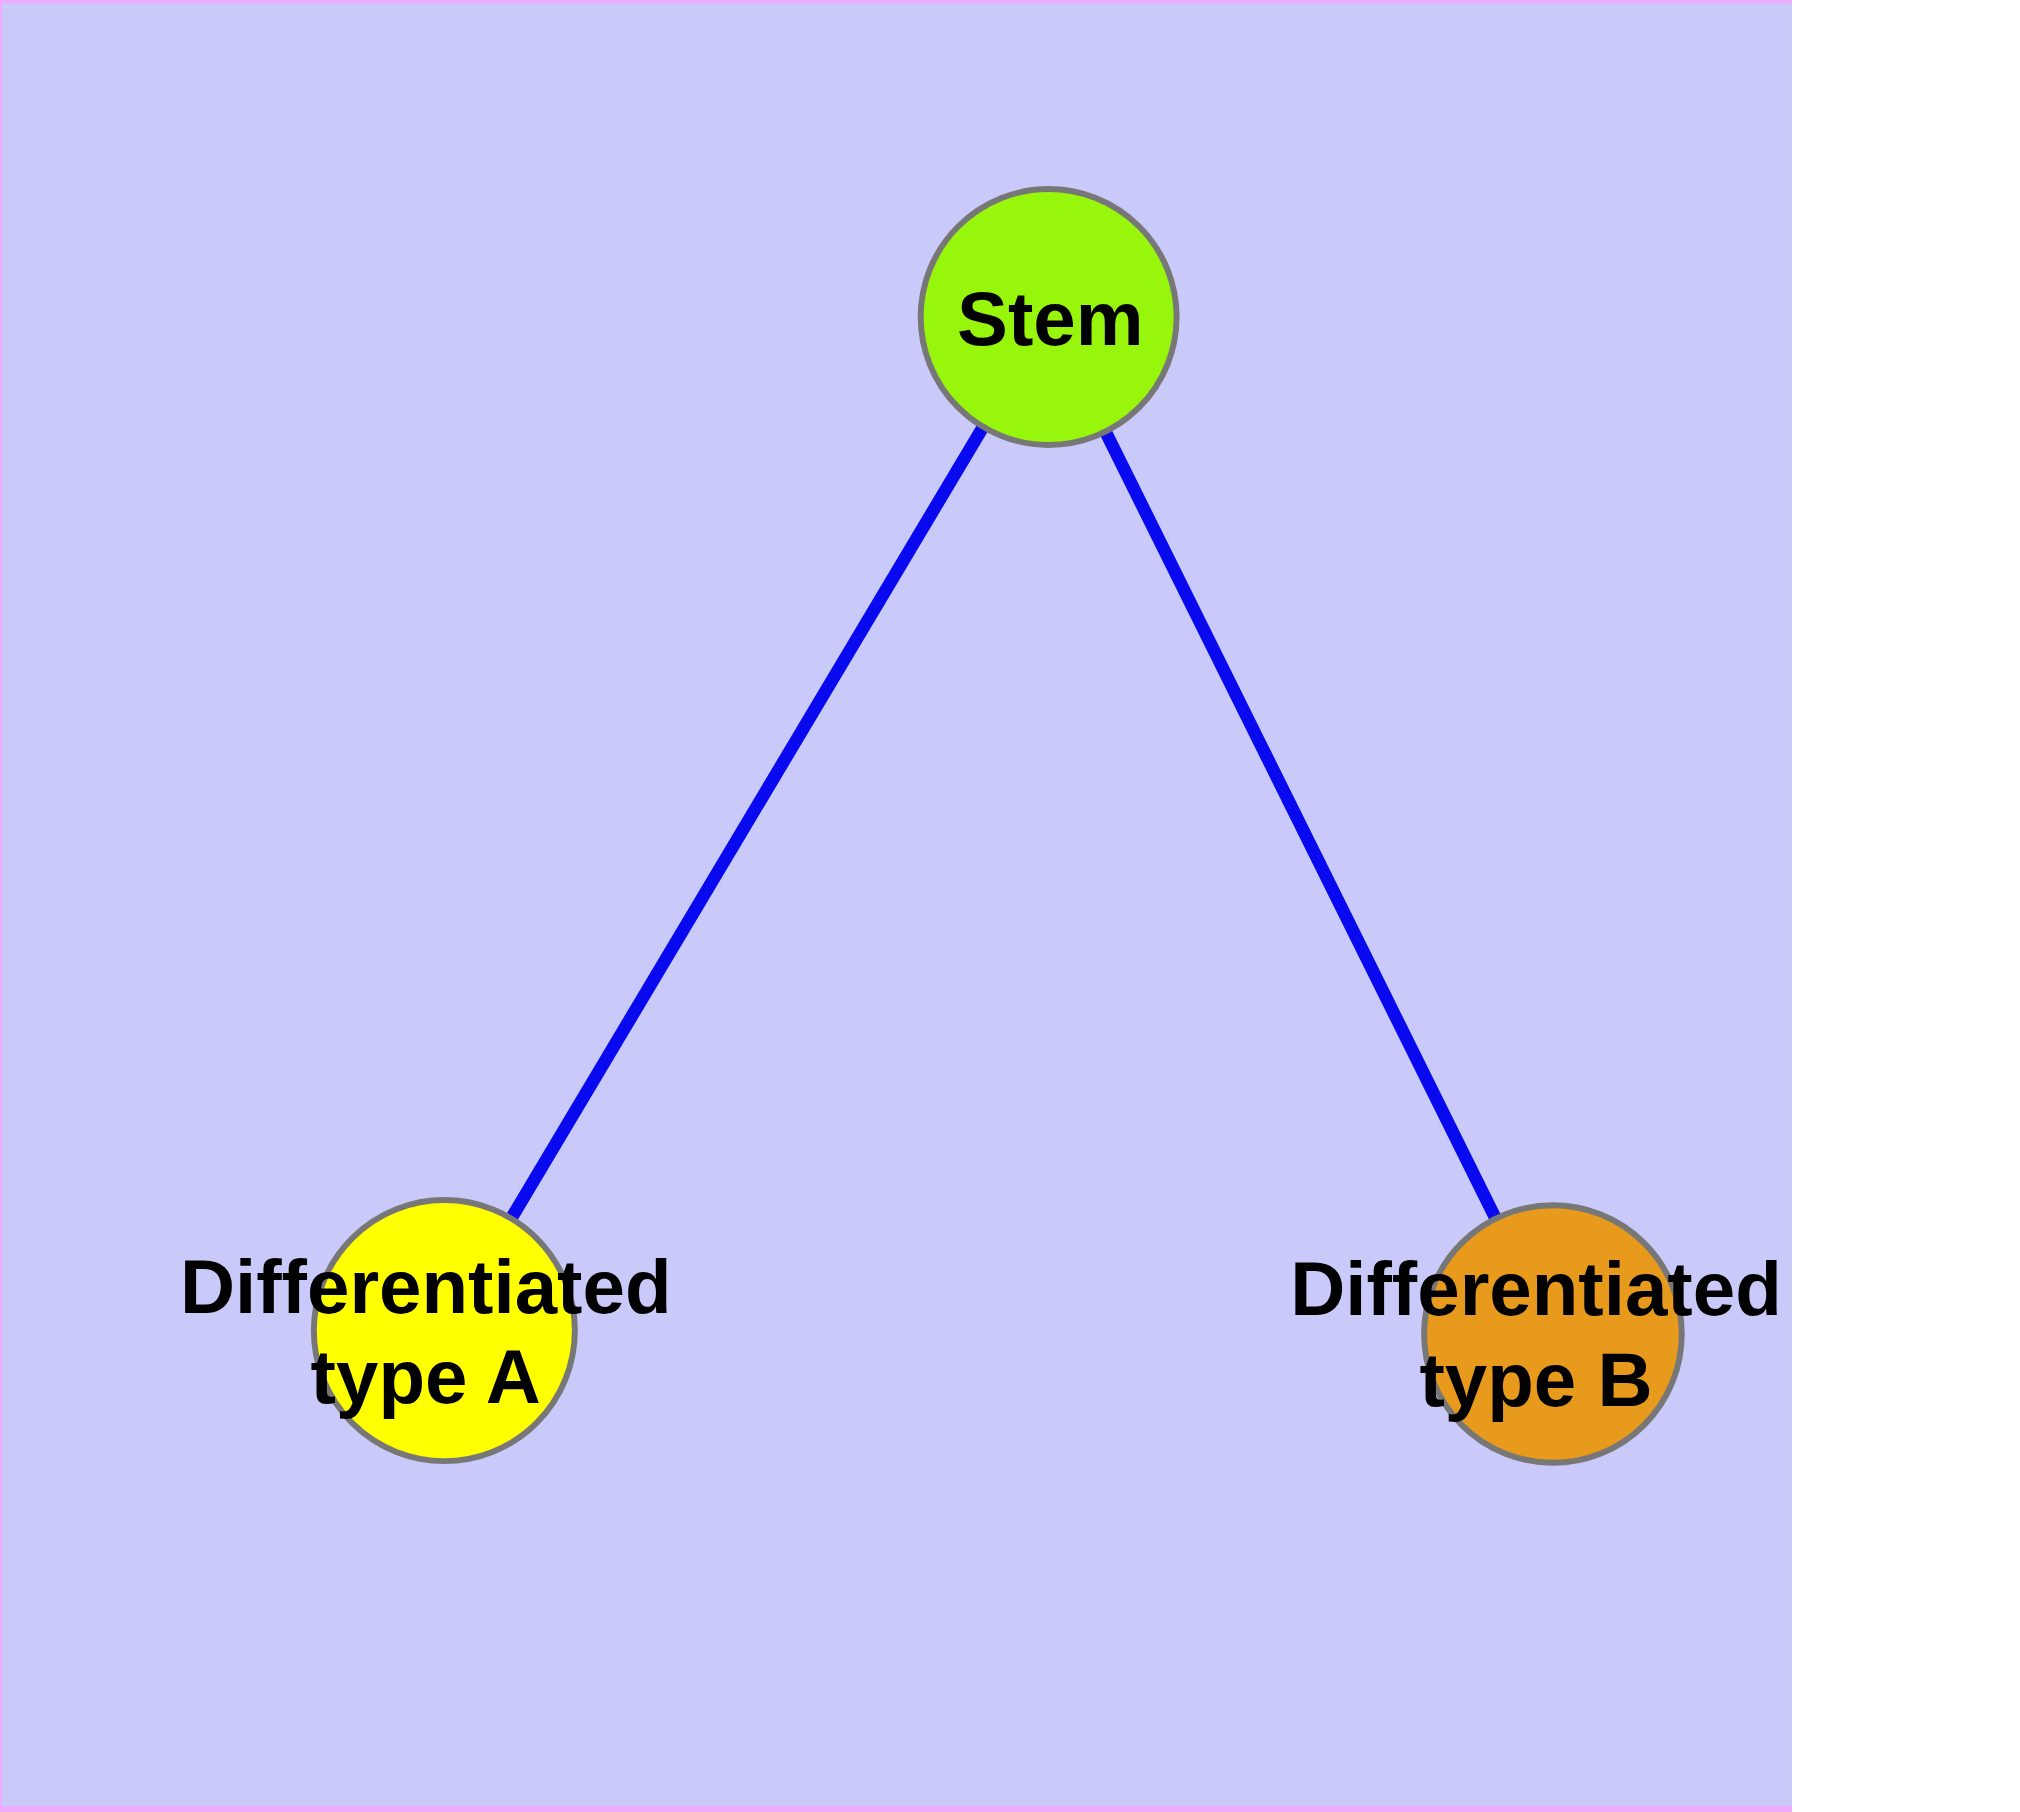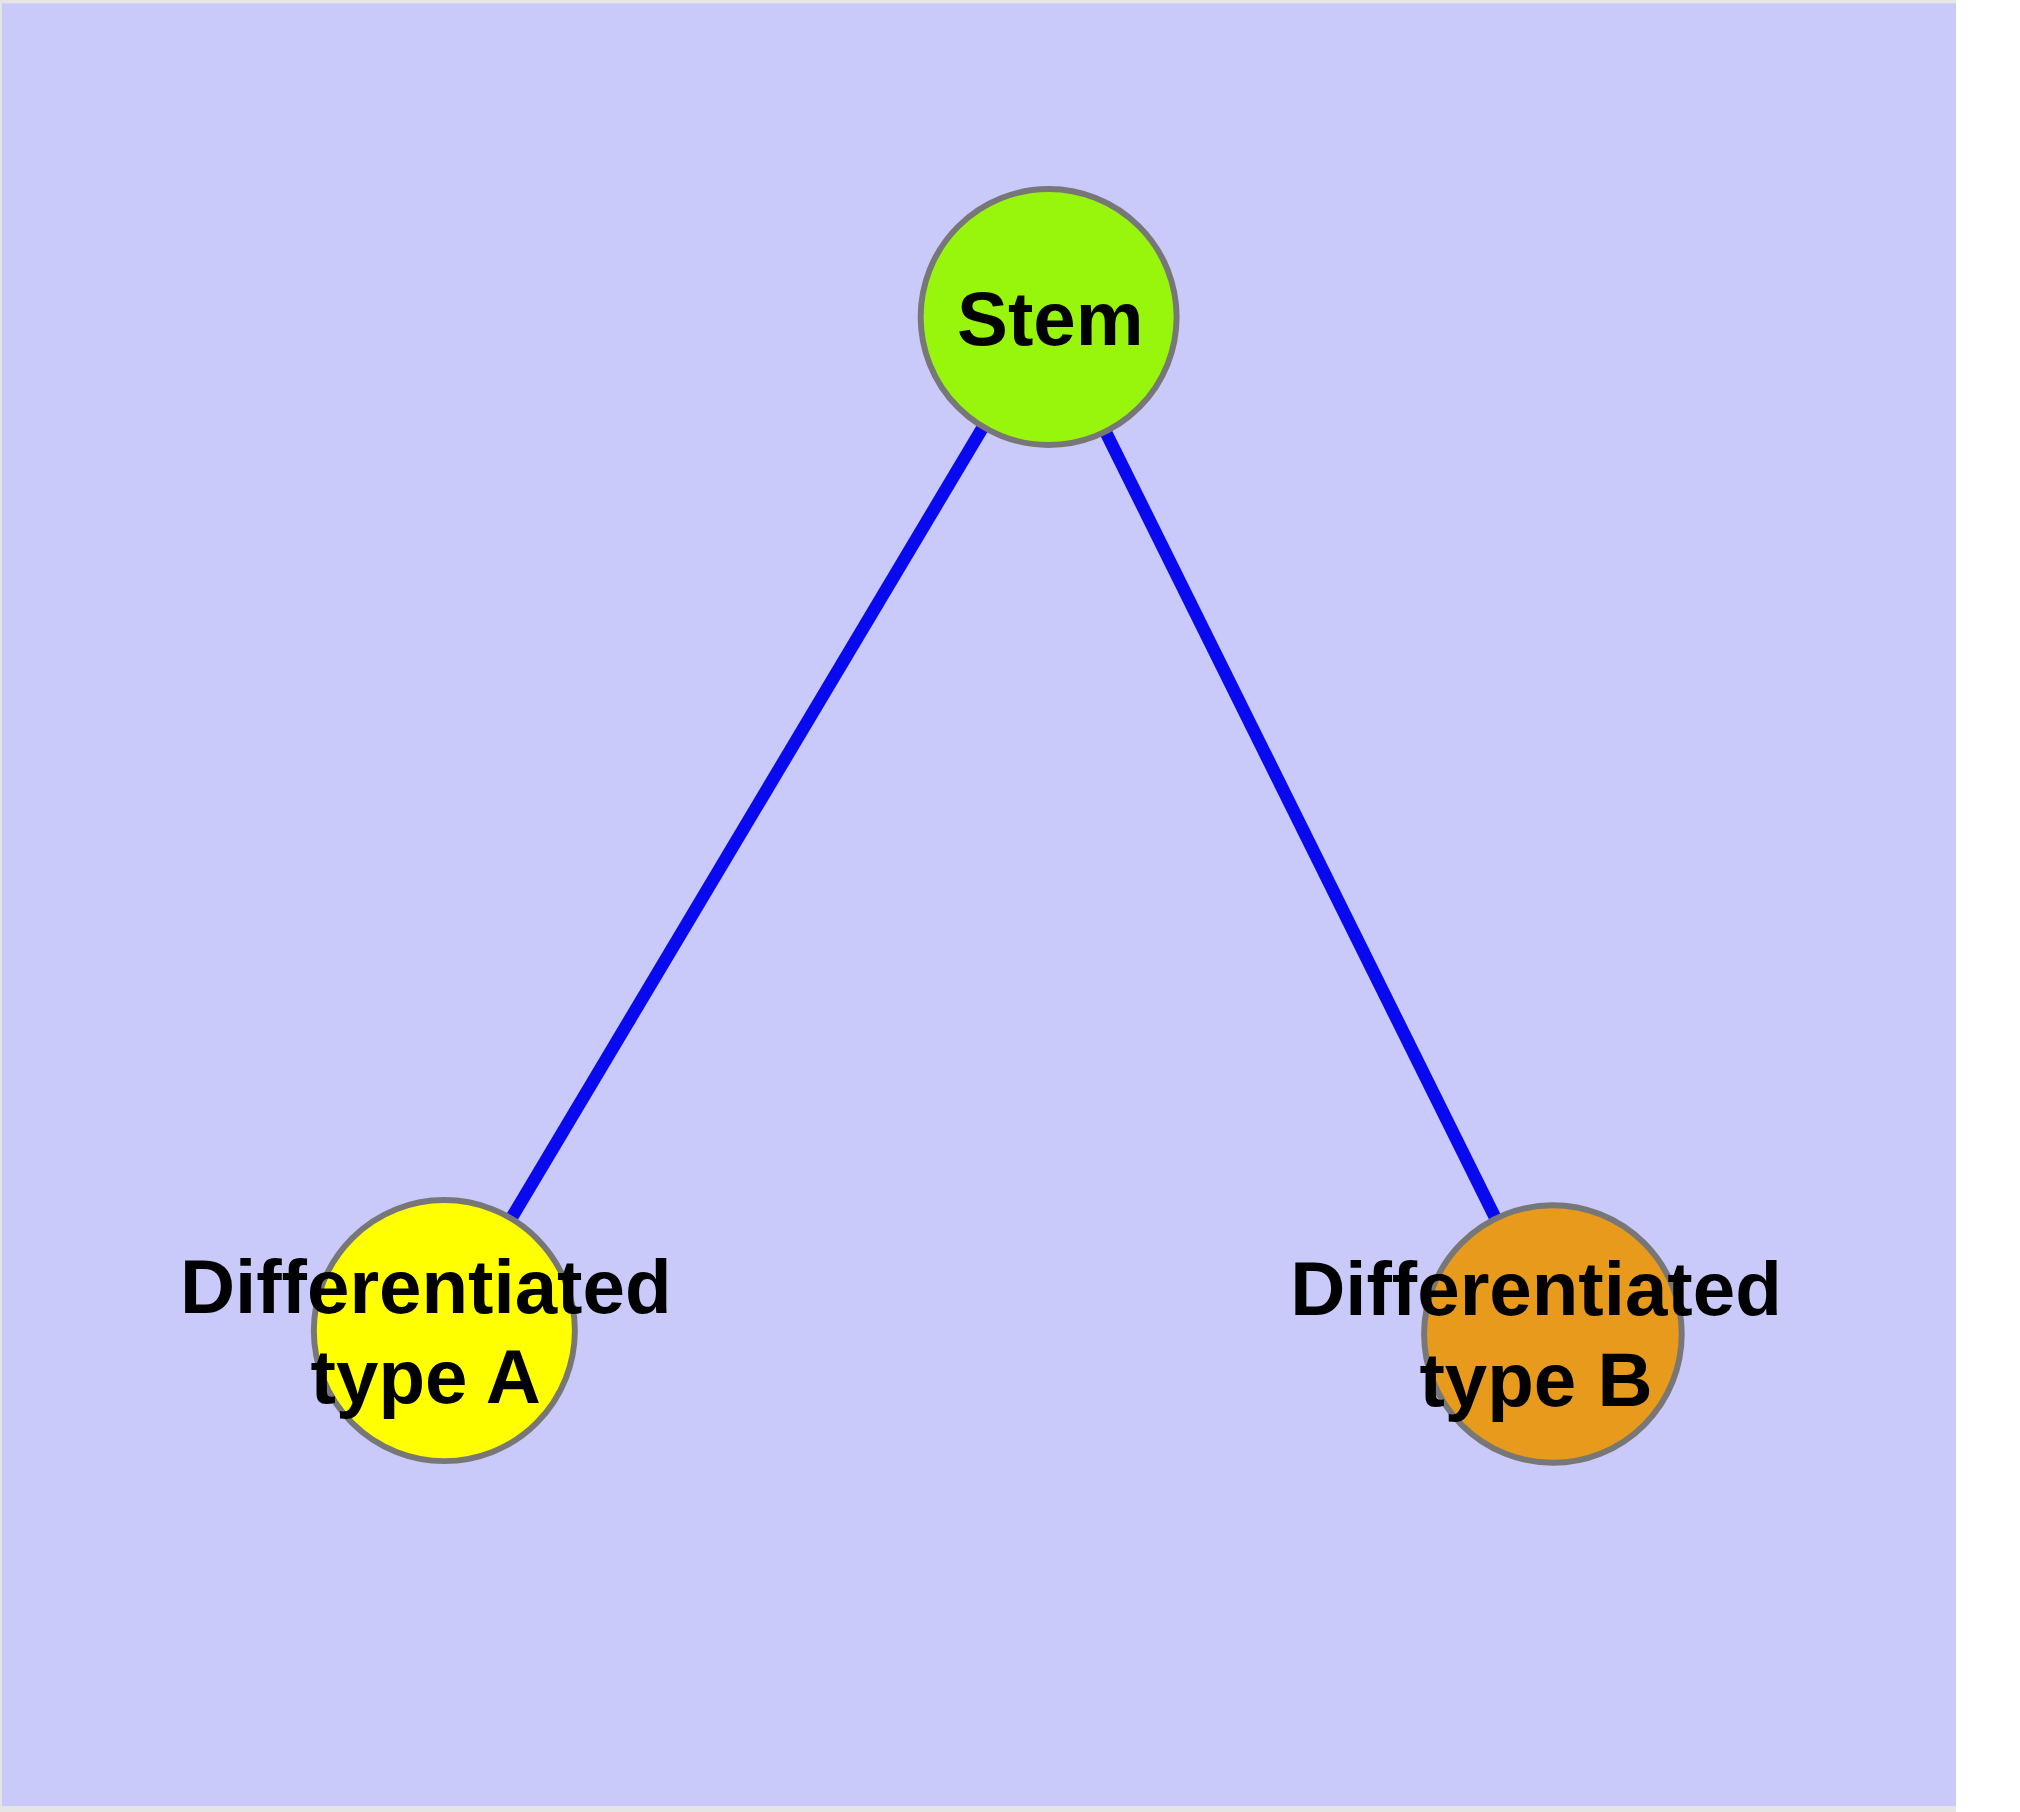--- a/index.html
+++ b/index.html
@@ -1,20 +1,20 @@
 <!DOCTYPE html>
 <html style="font-size:13.6px"><head>
 <meta charset="utf-8">
 <style>
   html, body { margin: 0; padding: 0; background: #ffffff; }
   .canvas {
     position: relative;
-    width: 1956px;
+    width: 1792px;
     height: 1812px;
-    background: #e5e5e5;
+    background: #f0abfc;
     overflow: hidden;
   }
   svg { display: block; }
   svg text {
     font-family: "Liberation Sans", sans-serif;
     font-weight: bold;
   }
 </style>
 </head>
 <body>

